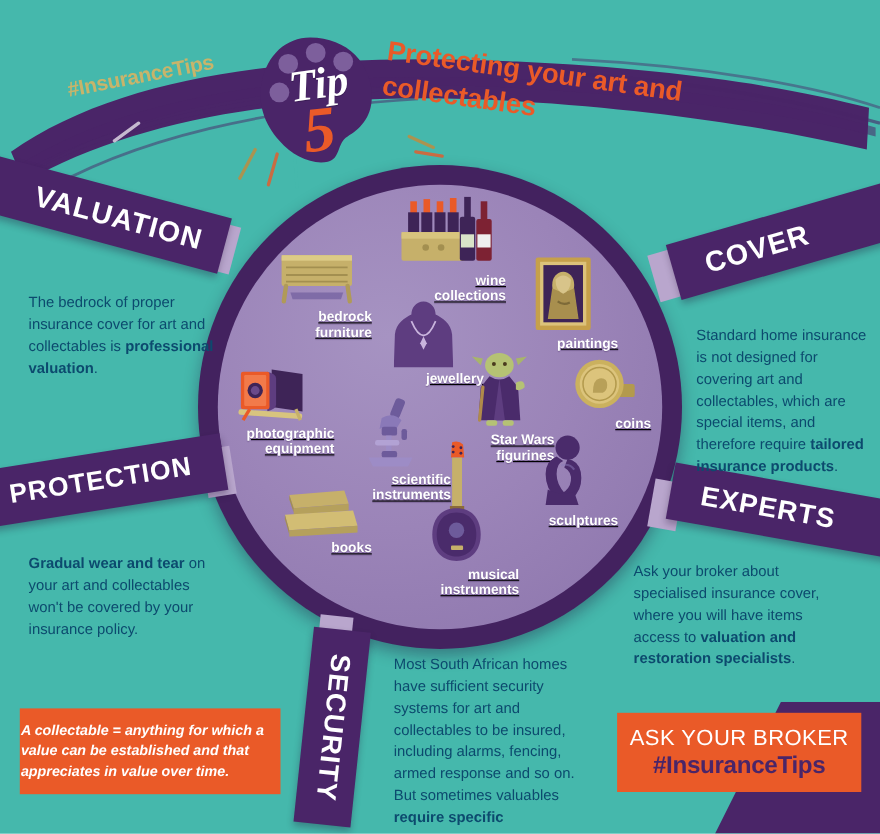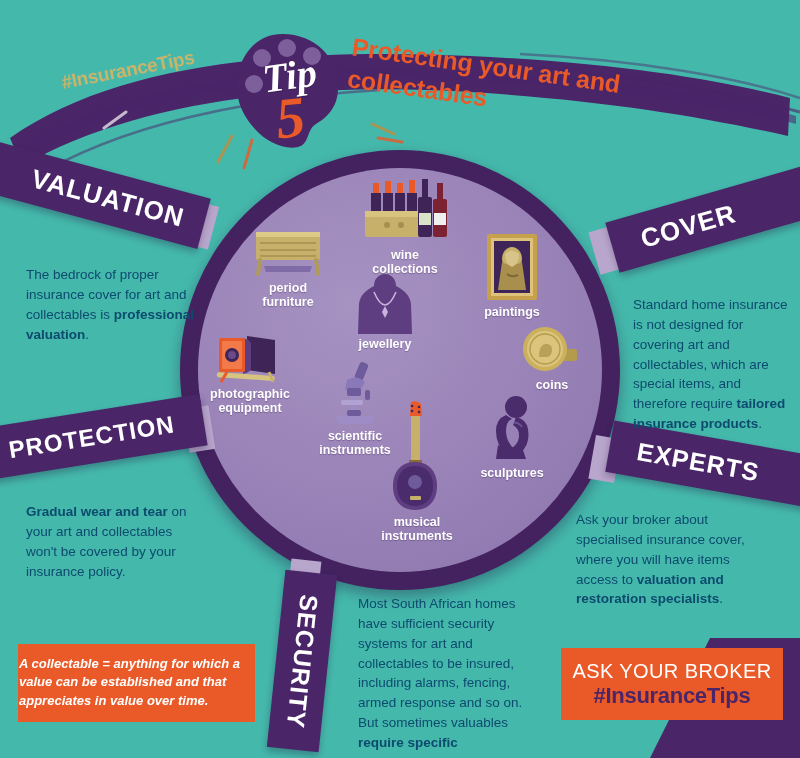--- a/index.html
+++ b/index.html
@@ -145,21 +145,21 @@
   #cta-box {
     left: 561px; top: 648px; width: 222px; height: 72px;
     background: #ea5a28;
     display: flex; flex-direction: column;
     align-items: center; justify-content: center; gap: 0;
   }
   #cta-line1 { color:#ffffff; font-size: 20px; font-weight: 400; letter-spacing: .4px; }
   #cta-line2 { color:#4a2568; font-size: 22px; font-weight: 700; letter-spacing: -.3px; }
 
   
-  .icon-item { position: absolute; text-align: center; }
+  .icon-item { position: absolute; text-align: right; text-decoration: underline; }
   .icon-art { display:block; margin: 0 auto; }
   .icon-label {
     color: #ffffff; font-size: 12.5px; font-weight: 700;
     line-height: 1.12; margin-top: 3px; text-shadow: 0 1px 1px rgba(50,25,75,.35);
     white-space: pre-line;
   }
 </style>
 </head>
 <body>
 
@@ -233,21 +233,21 @@
     <svg class="icon-art" width="80" height="50" viewBox="0 0 80 50">
       <rect x="8" y="4" width="64" height="28" rx="2" fill="#c6b06a"></rect>
       <rect x="8" y="4" width="64" height="5" fill="#dccb86"></rect>
       <line x1="12" y1="15" x2="68" y2="15" stroke="#a38f50" stroke-width="1.6"></line>
       <line x1="12" y1="22" x2="68" y2="22" stroke="#a38f50" stroke-width="1.6"></line>
       <line x1="12" y1="28" x2="68" y2="28" stroke="#a38f50" stroke-width="1.6"></line>
       <path d="M12,32 l-2,14" stroke="#b09a58" stroke-width="4" stroke-linecap="round"></path>
       <path d="M68,32 l2,14" stroke="#b09a58" stroke-width="4" stroke-linecap="round"></path>
       <path d="M16,38 L64,38 L62,44 L18,44 Z" fill="#6d5b9b" opacity=".65"></path>
     </svg>
-    <div class="icon-label">period
+    <div class="icon-label">bedrock
 furniture</div>
   </div>
 
   <div class="icon-item" style="left:462px; top:232px; width:100px;">
     <svg class="icon-art" width="54" height="70" viewBox="0 0 54 70">
       <rect x="2" y="2" width="50" height="66" rx="2" fill="#c6a04a"></rect>
       <rect x="6" y="6" width="42" height="58" fill="#dcc27a"></rect>
       <rect x="9" y="9" width="36" height="52" fill="#3e2457"></rect>
       <ellipse cx="27" cy="27" rx="10" ry="12" fill="#c6b06a"></ellipse>
       <path d="M17,30 q10,6 20,0 l4,28 h-28 Z" fill="#a88f4e"></path>
@@ -270,20 +270,37 @@
     <svg class="icon-art" width="62" height="50" viewBox="0 0 62 50">
       <rect x="30" y="24" width="26" height="12" rx="2" fill="#b39a4d"></rect>
       <ellipse cx="24" cy="24" rx="22" ry="22" fill="#cbb15e"></ellipse>
       <ellipse cx="24" cy="24" rx="18" ry="18" fill="#dcc47c"></ellipse>
       <ellipse cx="24" cy="24" rx="15" ry="15" fill="none" stroke="#b39a4d" stroke-width="1.4"></ellipse>
       <path d="M18,32 q0,-12 6,-13 q7,-1 7,6 q0,5 -4,7 Z" fill="#b8a058"></path>
     </svg>
     <div class="icon-label">coins</div>
   </div>
 
+  <div class="icon-item" style="left:404px; top:318px; width:100px;">
+    <svg class="icon-art" width="58" height="72" viewBox="0 0 58 72">
+      <path d="M12,14 l-8,-8 l10,2 Z" fill="#a8b56a"></path>
+      <path d="M46,14 l8,-8 l-10,2 Z" fill="#a8b56a"></path>
+      <ellipse cx="29" cy="14" rx="13" ry="11" fill="#b5c274"></ellipse>
+      <circle cx="24" cy="13" r="1.8" fill="#4a3b1e"></circle>
+        <circle cx="34" cy="13" r="1.8" fill="#4a3b1e"></circle>
+      <path d="M20,24 q9,6 18,0 l8,10 l2,30 h-38 l2,-30 Z" fill="#4a2b6b"></path>
+      <path d="M29,26 l-5,38 h10 Z" fill="#5e3d80"></path>
+      <path d="M44,30 q8,-4 8,4 q-4,4 -8,2 Z" fill="#b5c274"></path>
+      <path d="M14,34 l-3,30" stroke="#b08a4a" stroke-width="3" stroke-linecap="round"></path>
+      <rect x="17" y="64" width="10" height="5" rx="2" fill="#b5c274"></rect>
+      <rect x="32" y="64" width="10" height="5" rx="2" fill="#b5c274"></rect>
+    </svg>
+    <div class="icon-label">Star Wars
+figurines</div>
+  </div>
 
   <div class="icon-item" style="left:196px; top:332px; width:108px;">
     <svg class="icon-art" width="74" height="52" viewBox="0 0 74 52">
       <path d="M34,4 l28,4 l0,34 l-28,-4 Z" fill="#3e2457"></path>
       <path d="M30,6 q8,2 8,6 l0,24 q0,4 -8,6 Z" fill="#5e3d80"></path>
       <rect x="6" y="6" width="26" height="34" rx="2" fill="#ea5a28"></rect>
       <rect x="9" y="9" width="20" height="28" rx="1" fill="#f27a4a"></rect>
       <circle cx="19" cy="23" r="7" fill="#3e2457"></circle>
       <circle cx="19" cy="23" r="4" fill="#6a4a8a"></circle>
       <rect x="4" y="40" width="58" height="5" rx="2" fill="#d8c47e" transform="rotate(4 4 40)"></rect>
@@ -302,20 +319,31 @@
       <rect x="24" y="36" width="5" height="16" fill="#9d8cc6"></rect>
       <rect x="14" y="40" width="22" height="5" rx="2" fill="#b2a2d4"></rect>
       <rect x="20" y="50" width="14" height="6" rx="2" fill="#6d5b9b"></rect>
       <path d="M8,56 L48,56 L44,64 L12,64 Z" fill="#9d8cc6"></path>
       <rect x="38" y="30" width="5" height="10" rx="2" fill="#6d5b9b"></rect>
     </svg>
     <div class="icon-label">scientific
 instruments</div>
   </div>
 
+  <div class="icon-item" style="left:248px; top:444px; width:90px;">
+    <svg class="icon-art" width="76" height="44" viewBox="0 0 76 44">
+      <path d="M8,6 L58,2 L62,14 L12,18 Z" fill="#c6b06a"></path>
+      <path d="M8,6 L12,18 L12,22 L8,10 Z" fill="#a38f50"></path>
+      <path d="M12,18 L62,14 L62,20 L12,24 Z" fill="#b5a05c"></path>
+      <path d="M4,24 L66,20 L70,34 L8,38 Z" fill="#d2bd74"></path>
+      <path d="M4,24 L8,38 L8,42 L4,28 Z" fill="#a38f50"></path>
+      <path d="M8,38 L70,34 L70,40 L8,44 Z" fill="#b5a05c"></path>
+    </svg>
+    <div class="icon-label">books</div>
+  </div>
 
   <div class="icon-item" style="left:362px; top:400px; width:110px;">
     <svg class="icon-art" width="52" height="112" viewBox="0 0 52 112">
       <path d="M20,2 q6,-2 10,2 l1,12 h-12 Z" fill="#ea5a28"></path>
       <circle cx="21" cy="6" r="1.3" fill="#3e2457"></circle>
         <circle cx="28" cy="7" r="1.3" fill="#3e2457"></circle>
       <circle cx="21" cy="11" r="1.3" fill="#3e2457"></circle>
         <circle cx="28" cy="12" r="1.3" fill="#3e2457"></circle>
       <rect x="20" y="16" width="9" height="46" fill="#c6b06a"></rect>
       <rect x="18" y="60" width="13" height="5" fill="#8a6a3a"></rect>

